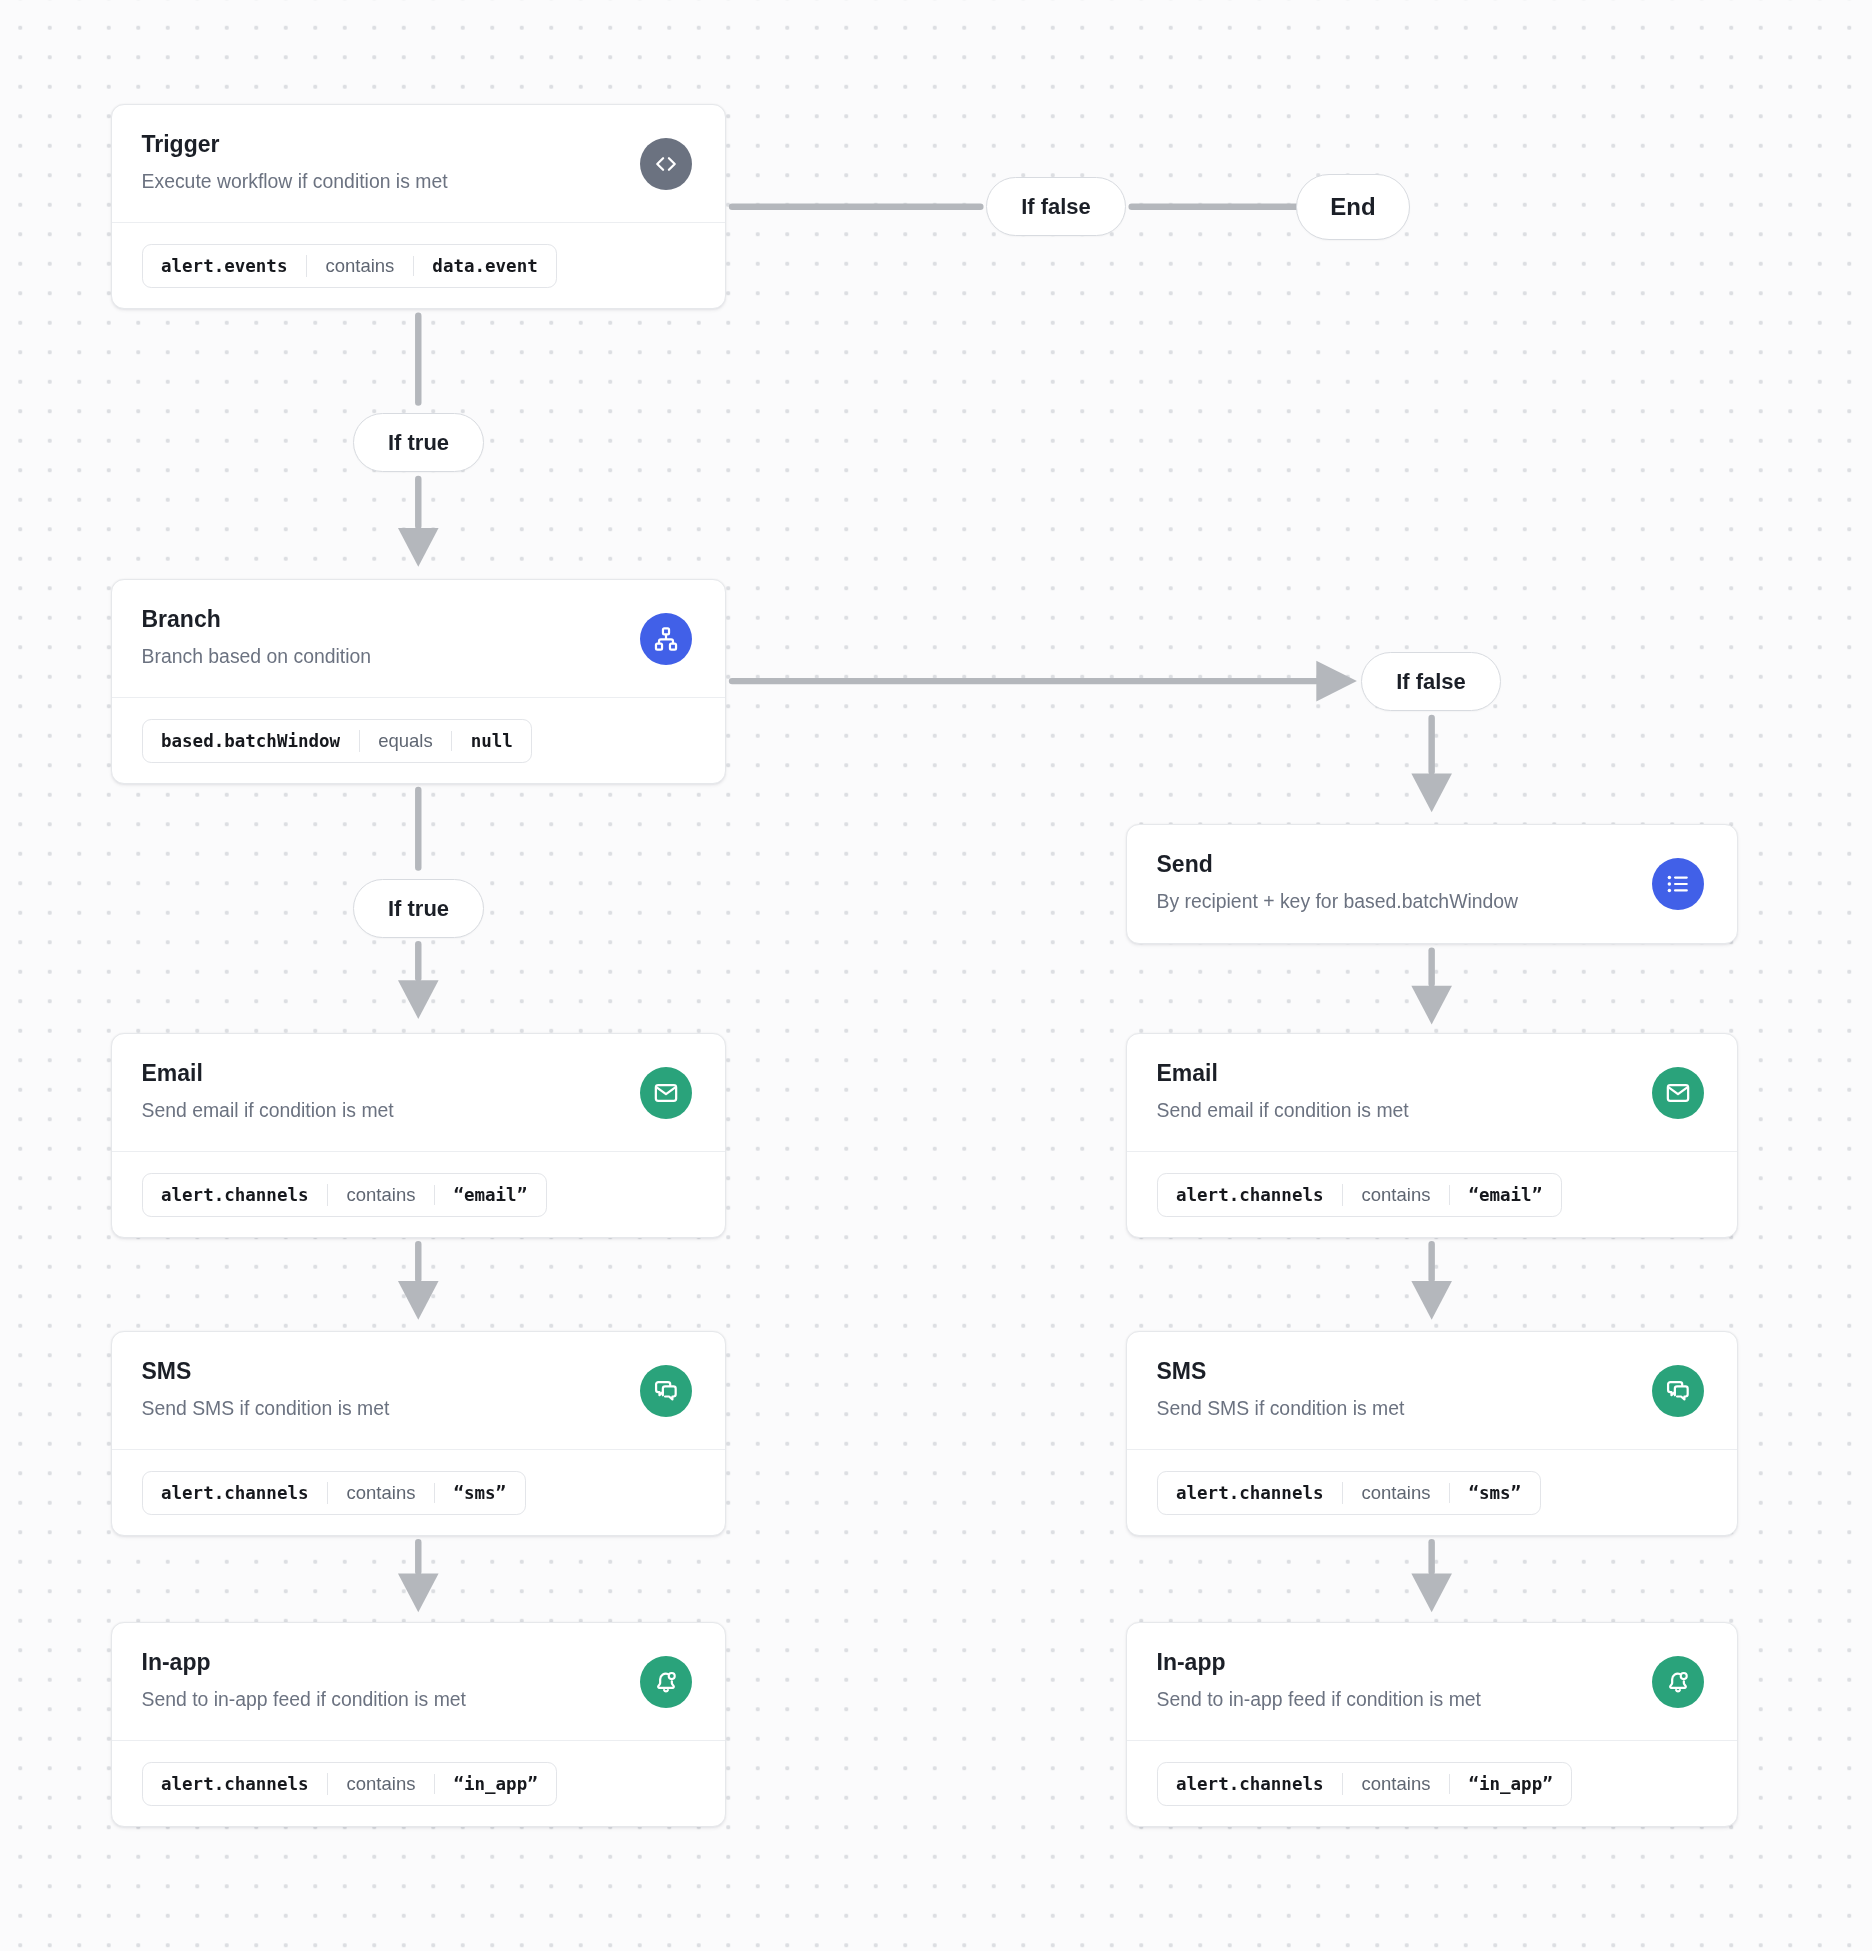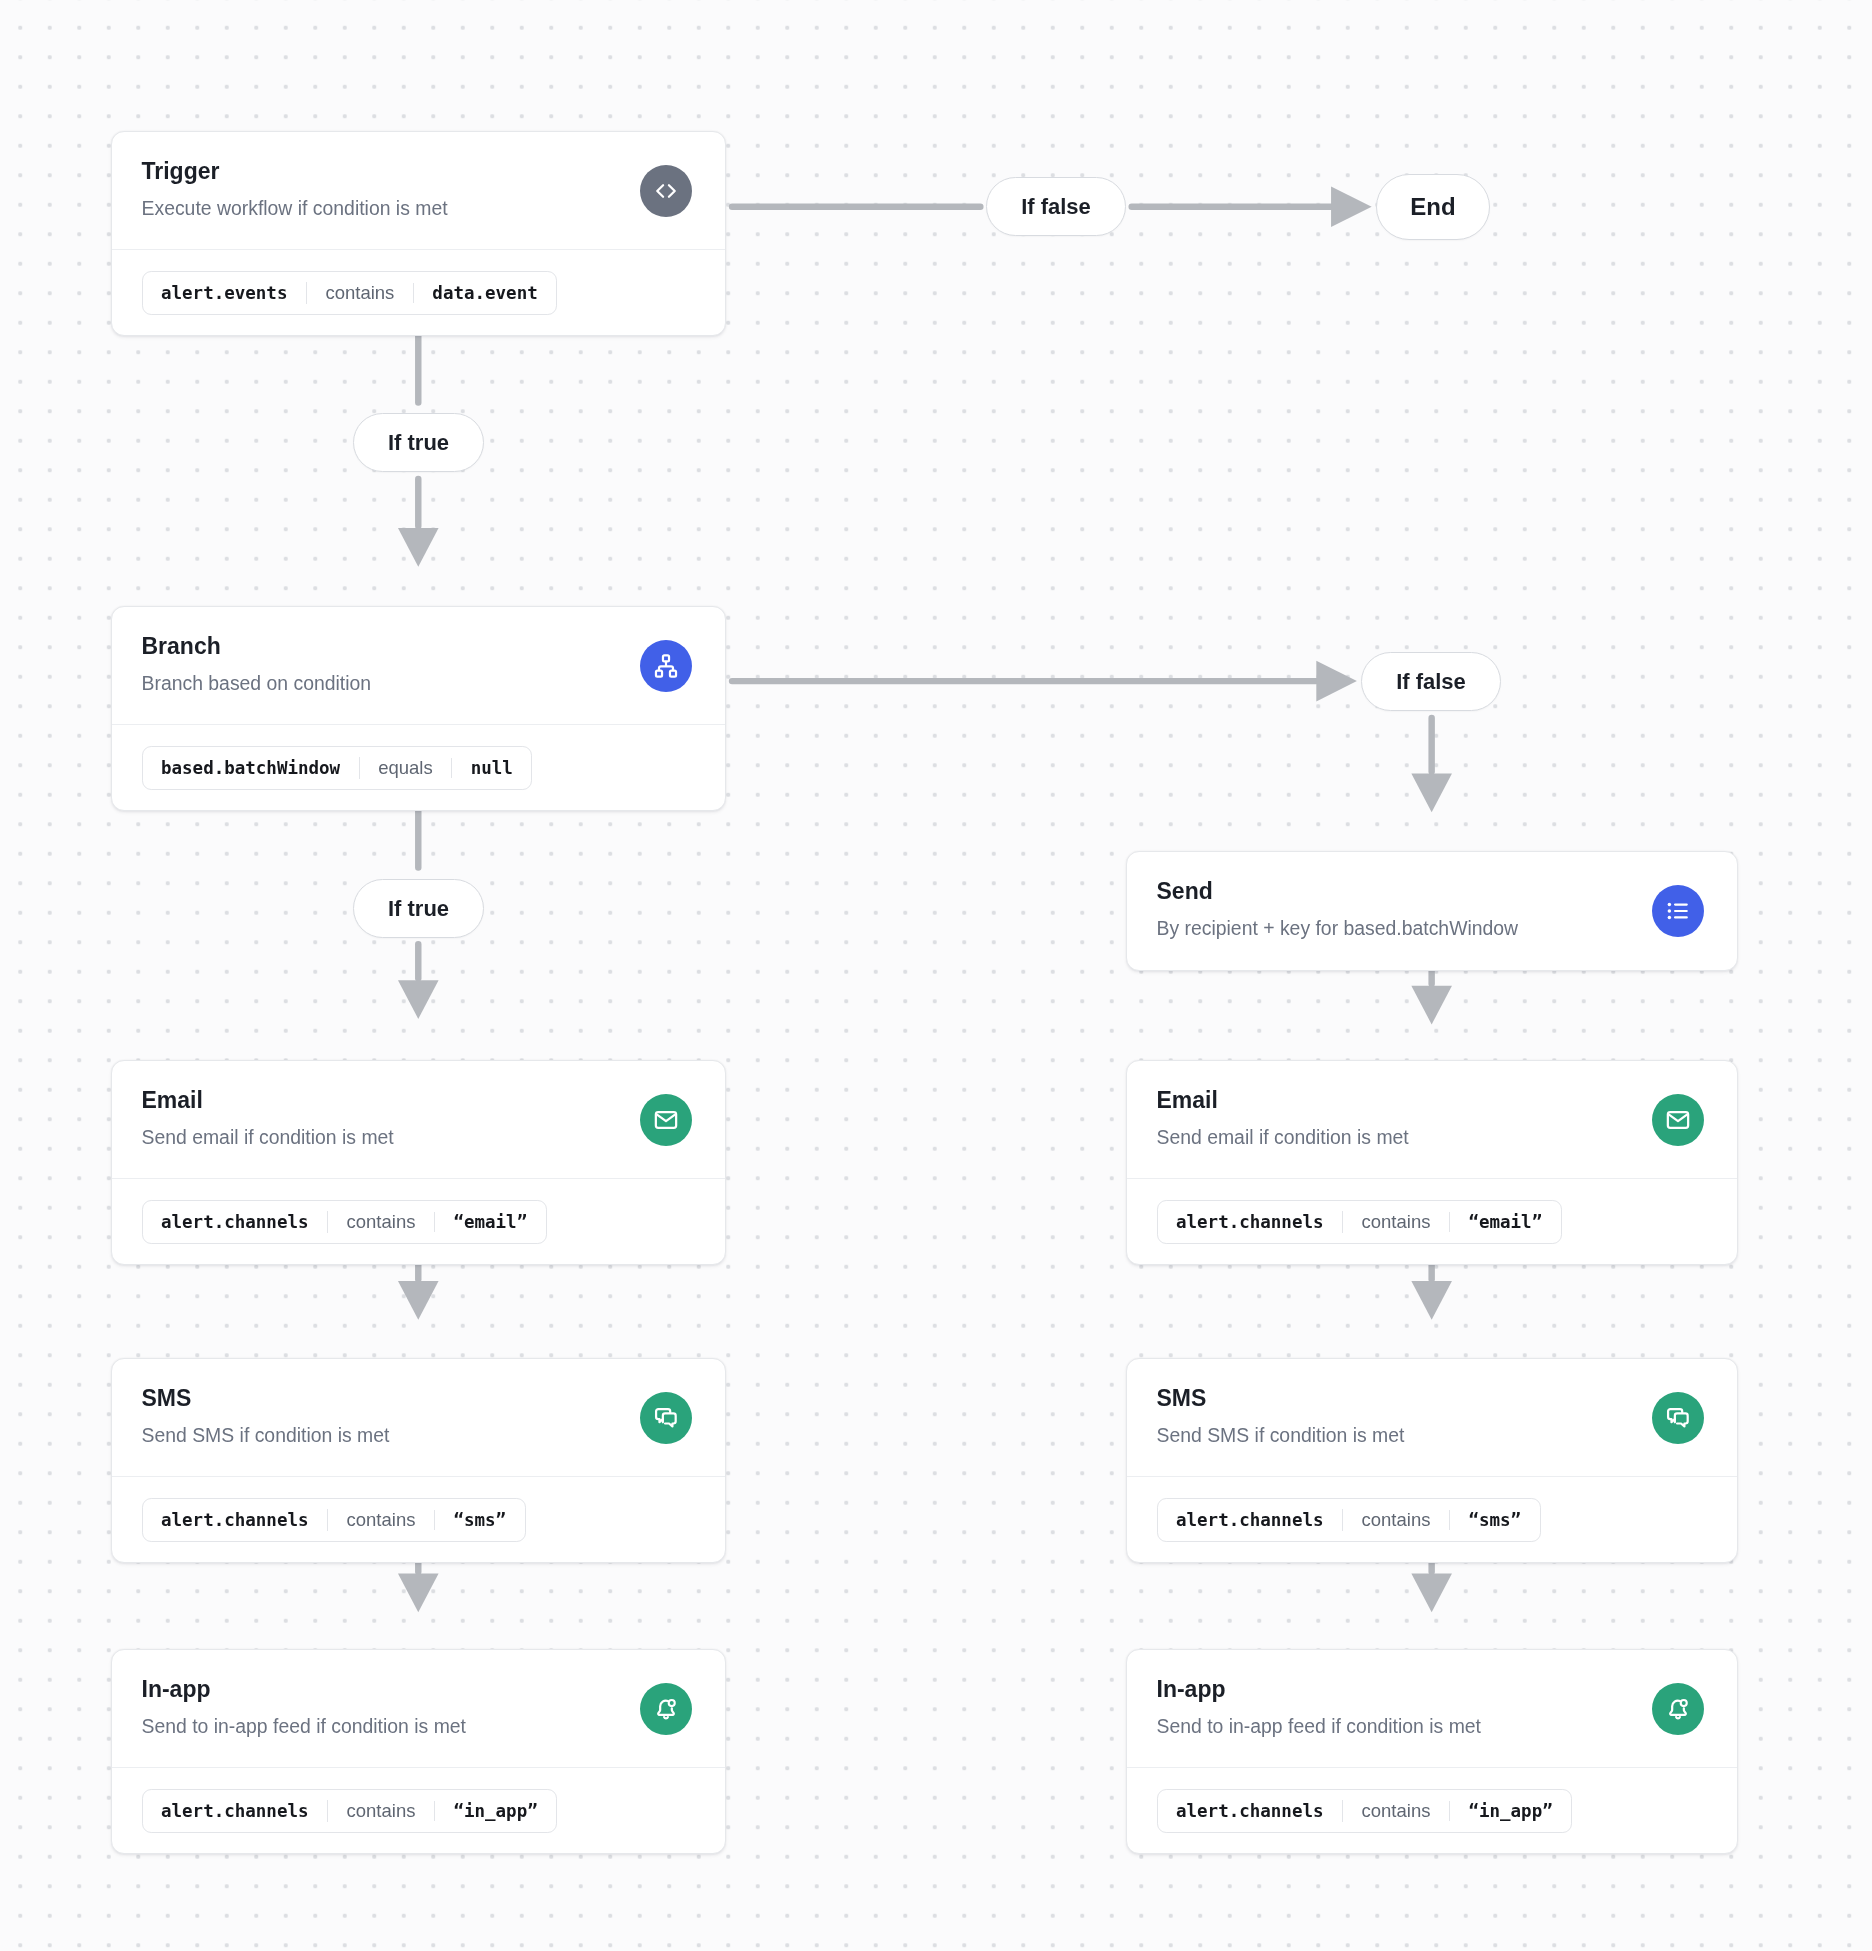--- a/index.html
+++ b/index.html
@@ -19,21 +19,20 @@
     position:relative;overflow:hidden;
   }
   .edges{position:absolute;left:0;top:0;pointer-events:none}
   .edges path{stroke:var(--connector);stroke-width:7;fill:none;stroke-linecap:round}
   .edges polygon{fill:var(--connector)}
 
   .card{
     position:absolute;width:615px;height:205px;background:var(--card-bg);
     border:0.9px solid var(--card-border);border-radius:13px;
     box-shadow:0 0.9px 1.8px rgba(23,26,31,.05),0 1.8px 3.7px rgba(23,26,31,.05);
-    margin-top:27px;
   }
   .card.simple{height:120px}
   .card-header{position:relative;height:118px;padding:25px 120px 0 29.5px;border-bottom:0.9px solid var(--divider)}
   .card.simple .card-header{border-bottom:none;height:118px}
   .card-title{font-size:23px;font-weight:600;color:var(--title);line-height:29.5px}
   .card-subtitle{font-size:19.4px;color:var(--subtitle);margin-top:9.2px;line-height:24px}
   .card-body{height:85px;display:flex;align-items:center;padding:0 29.5px}
 
   .icon-circle{position:absolute;top:33px;right:33px;width:52px;height:52px;border-radius:50%;
     display:flex;align-items:center;justify-content:center}
@@ -118,21 +117,21 @@
       <span class="seg op">contains</span>
       <span class="seg mono">data.event</span>
     </div>
   </div>
 </div>
 
 <div class="pill" style="left:986px;top:177px;width:140px;height:59px">
   <span>If false</span>
 </div>
 
-<div class="pill end" style="left:1376px;top:174px;width:114px;height:66px">
+<div class="pill end" style="left:1296px;top:174px;width:114px;height:66px">
   <span>End</span>
 </div>
 
 <div class="pill" style="left:353px;top:413px;width:131px;height:59px">
   <span>If true</span>
 </div>
 
 <div class="card" style="left:111px;top:579px">
   <div class="card-header">
     <div class="card-title">Branch</div>

